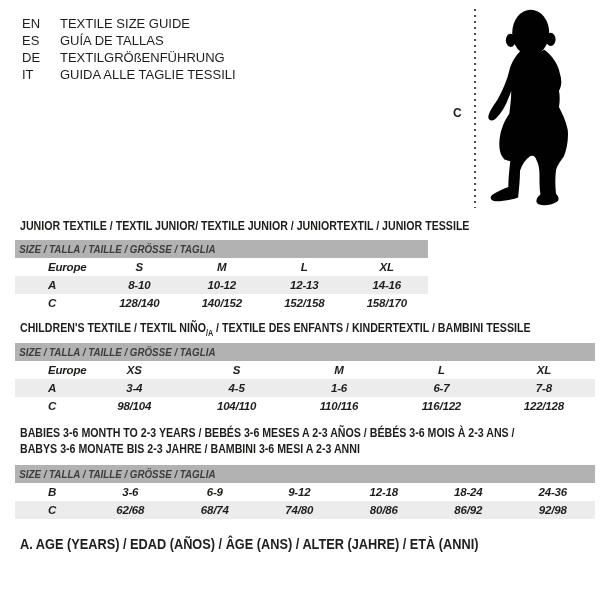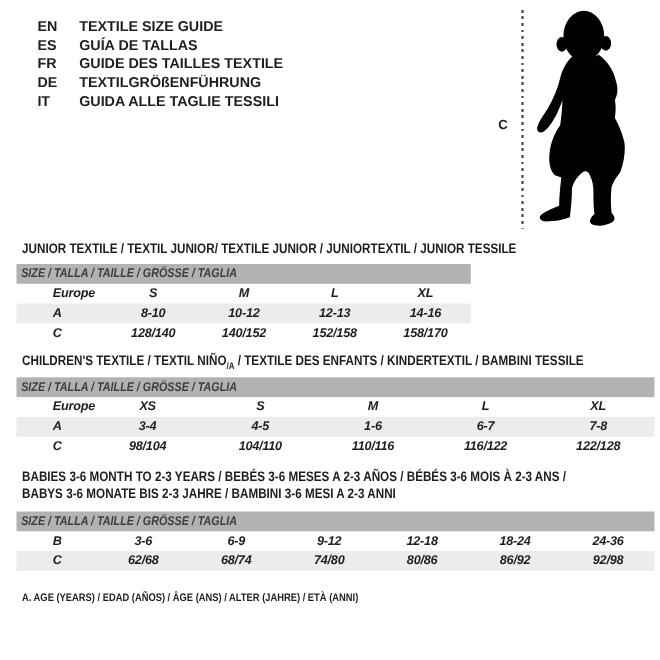--- a/index.html
+++ b/index.html
@@ -7,21 +7,21 @@
     position: relative;
     width: 600px; height: 600px;
     background: #ffffff;
     overflow: hidden;
     font-family: "Liberation Sans", sans-serif;
     color: var(--text, #1d1d1b);
   }
 
   
   .langs { position: absolute; left: 22px; top: 15px; }
-  .lang-row { line-height: 17px; font-size: 13px; font-weight: 700; white-space: nowrap; margin-left: 12px; }
+  .lang-row { line-height: 17px; font-size: 13px; font-weight: 400; white-space: nowrap; }
   .lang-code { display: inline-block; width: 38px; }
 
   
   .measure-line {
     position: absolute; left: 474px; top: 9px;
     width: 2px; height: 199px;
     background-image: repeating-linear-gradient(to bottom, #4b4b4b 0 2.5px, transparent 2.5px 6px);
   }
   .measure-label {
     position: absolute; left: 453px; top: 106px;
@@ -66,36 +66,33 @@
     color: var(--text, #1d1d1b);
   }
   .lab { padding-left: 5px; box-sizing: border-box; margin-left: 28px; }
   #t1-table .lab { width: 55px; }
   #t2-table .lab { width: 40px; }
   #t3-table .lab { width: 45px; }
   .cell { flex: 1; text-align: center; }
 
   
   .footnotes { position: absolute; left: 20px; top: 536px; }
-  .footnote { font-size: 10px; font-weight: 700; line-height: 16.8px; }
+  .footnote { font-size: 15px; font-weight: 700; line-height: 16.8px; }
 </style>
 </head>
 <body>
 
 <div class="page">
 
   <div class="langs">
     <div class="lang-row">
       <span class="lang-code">EN</span><span>TEXTILE SIZE GUIDE</span>
     </div>
     <div class="lang-row">
       <span class="lang-code">ES</span><span>GUÍA DE TALLAS</span>
-    </div>
-    <div class="lang-row">
-      <span class="lang-code">FR</span><span>GUIDE DES TAILLES TEXTILE</span>
     </div>
     <div class="lang-row">
       <span class="lang-code">DE</span><span>TEXTILGRÖßENFÜHRUNG</span>
     </div>
     <div class="lang-row">
       <span class="lang-code">IT</span><span>GUIDA ALLE TAGLIE TESSILI</span>
     </div>
   </div>
 
   <div class="measure-line"></div>

